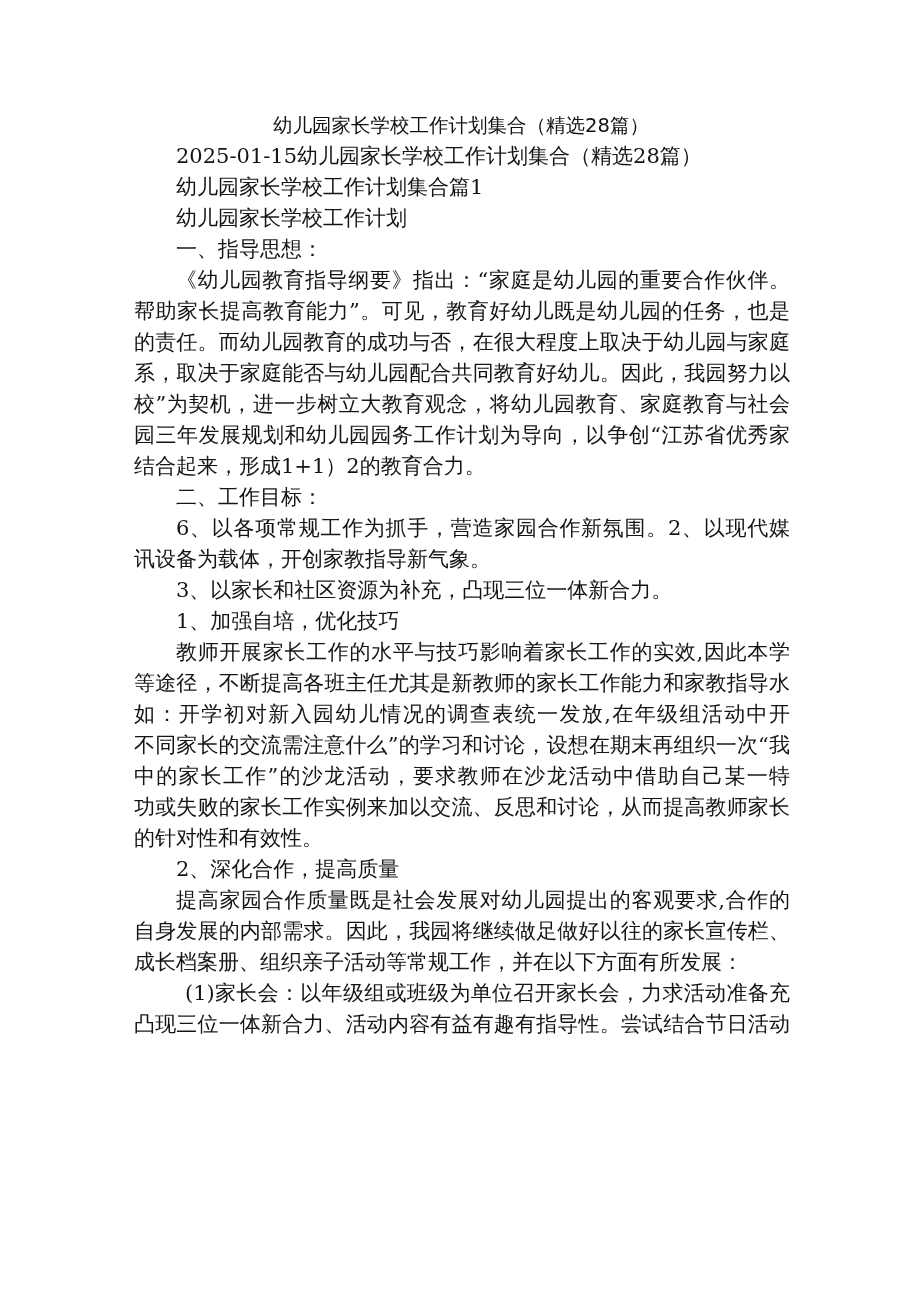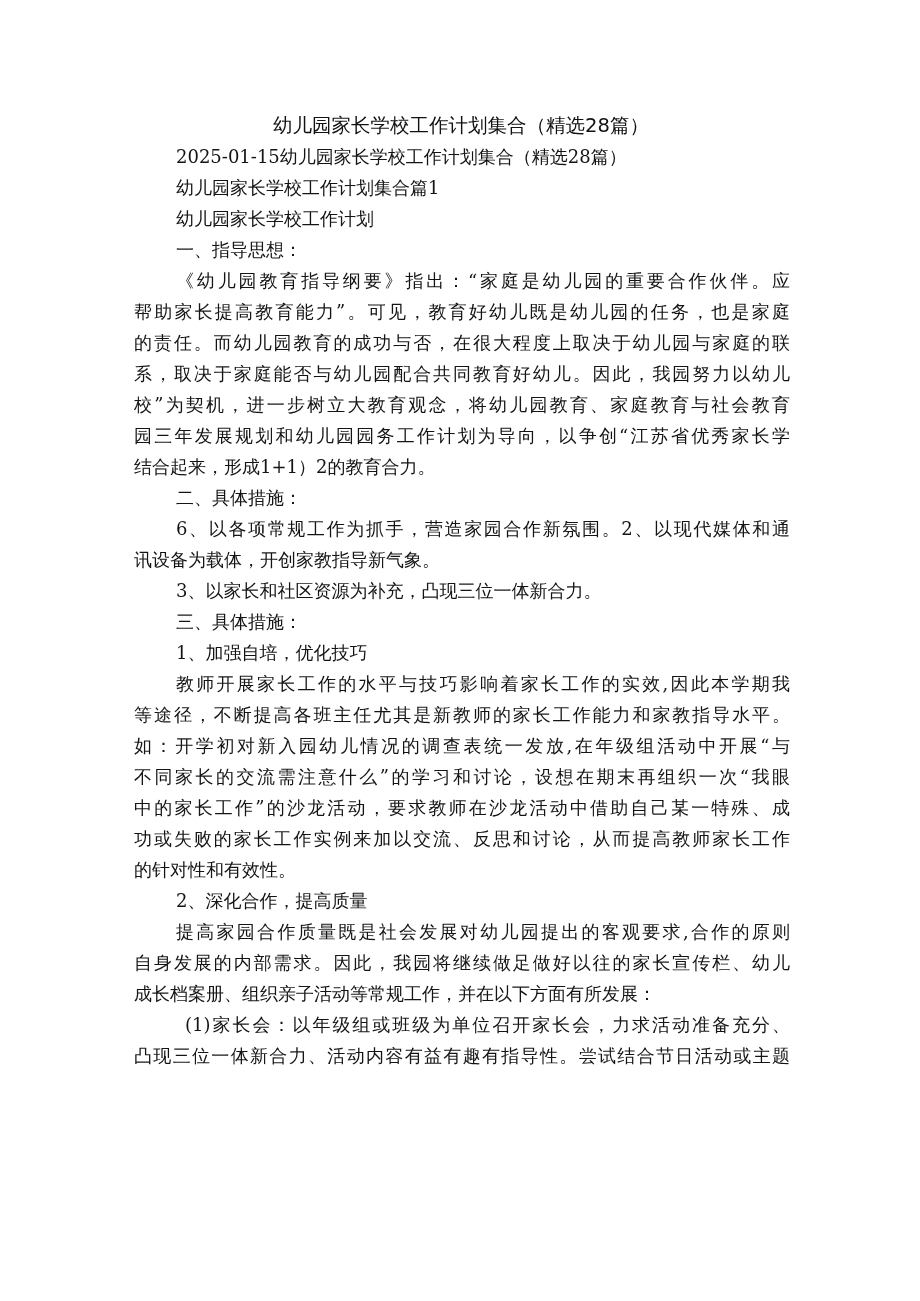--- a/index.html
+++ b/index.html
@@ -25,21 +25,21 @@
     }
     .content {
       position: absolute;
       left: 134px;
       top: 110px;
       width: 656px;
     }
     .ln {
       height: 31px;
       line-height: 31px;
-      font-size: 18px;
+      font-size: 21px;
       overflow: hidden;
       white-space: normal;
     }
     .title {
       font-family: "DejaVu Sans", "Liberation Sans", sans-serif;
       font-size: 19.5px;
       text-align: center;
       color: #111111;
       margin-left: -2px;
     }
@@ -71,29 +71,28 @@
     <div>
       <div class="ln indent just">《幼儿园教育指导纲要》指出：“家庭是幼儿园的重要合作伙伴。应</div>
       <div class="ln just">帮助家长提高教育能力”。可见，教育好幼儿既是幼儿园的任务，也是家庭</div>
       <div class="ln just">的责任。而幼儿园教育的成功与否，在很大程度上取决于幼儿园与家庭的联</div>
       <div class="ln just">系，取决于家庭能否与幼儿园配合共同教育好幼儿。因此，我园努力以幼儿</div>
       <div class="ln just">校”为契机，进一步树立大教育观念，将幼儿园教育、家庭教育与社会教育</div>
       <div class="ln just">园三年发展规划和幼儿园园务工作计划为导向，以争创“江苏省优秀家长学</div>
       <div class="ln left">结合起来，形成1+1）2的教育合力。</div>
     </div>
 
-    <div class="ln indent left">二、具体措施：</div>
+    <div class="ln indent left">二、工作目标：</div>
 
     <div>
       <div class="ln indent just">6、以各项常规工作为抓手，营造家园合作新氛围。2、以现代媒体和通</div>
       <div class="ln left">讯设备为载体，开创家教指导新气象。</div>
     </div>
 
     <div class="ln indent left">3、以家长和社区资源为补充，凸现三位一体新合力。</div>
-    <div class="ln indent left">三、具体措施：</div>
     <div class="ln indent left">1、加强自培，优化技巧</div>
 
     <div>
       <div class="ln indent just">教师开展家长工作的水平与技巧影响着家长工作的实效,因此本学期我</div>
       <div class="ln just">等途径，不断提高各班主任尤其是新教师的家长工作能力和家教指导水平。</div>
       <div class="ln just">如：开学初对新入园幼儿情况的调查表统一发放,在年级组活动中开展“与</div>
       <div class="ln just">不同家长的交流需注意什么”的学习和讨论，设想在期末再组织一次“我眼</div>
       <div class="ln just">中的家长工作”的沙龙活动，要求教师在沙龙活动中借助自己某一特殊、成</div>
       <div class="ln just">功或失败的家长工作实例来加以交流、反思和讨论，从而提高教师家长工作</div>
       <div class="ln left">的针对性和有效性。</div>

